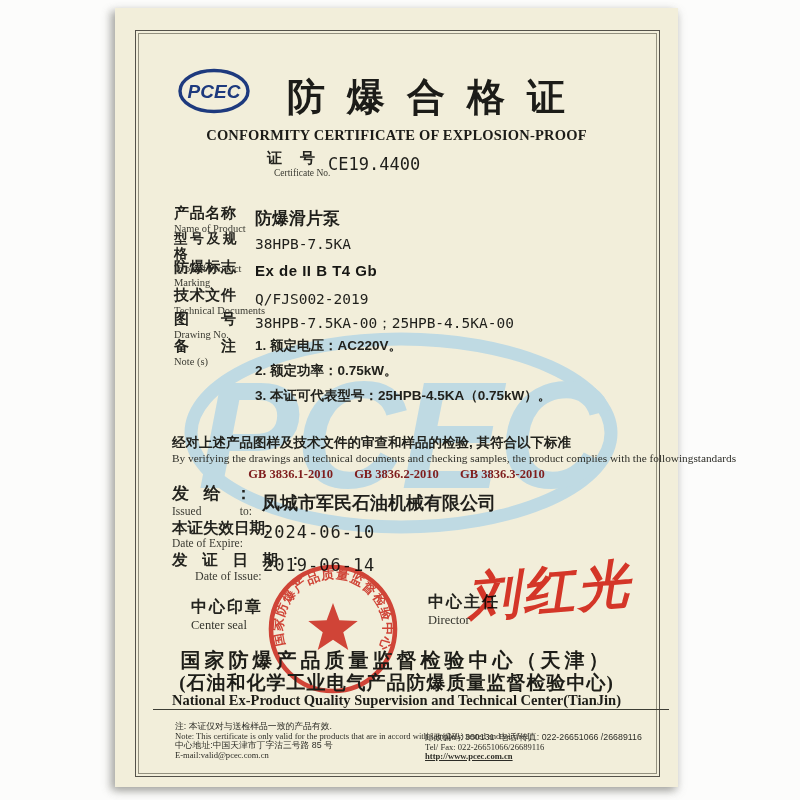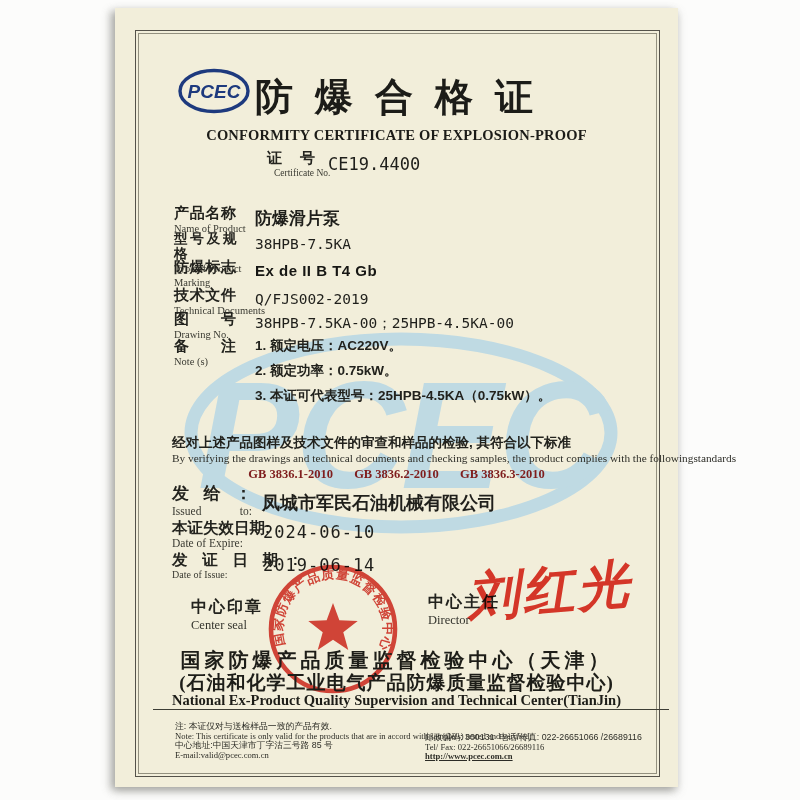--- a/index.html
+++ b/index.html
@@ -83,21 +83,21 @@
 
   <div class="border-outer">
     <div class="border-inner"></div>
   </div>
 
   <svg class="abs" style="left:60px;top:58px;" width="78" height="50" viewBox="0 0 78 50">
     <ellipse cx="39" cy="25" rx="34" ry="20.5" fill="none" stroke="#1e3a7e" stroke-width="3.4"></ellipse>
     <text x="39" y="32" text-anchor="middle" font-family="Liberation Sans, sans-serif" font-weight="bold" font-style="italic" font-size="19" fill="#1e3a7e">PCEC</text>
   </svg>
 
-  <div class="abs title" style="left:140px;top:64px;">防爆合格证</div>
+  <div class="abs title" style="left:172px;top:64px;">防爆合格证</div>
   <div class="abs subtitle" style="left:0;top:119px;">CONFORMITY CERTIFICATE OF EXPLOSION-PROOF</div>
 
   <div class="abs" style="left:152px;top:142px;width:48px;">
     <div class="zh-label" style="width:48px;">证号</div>
     <div class="en-label" style="font-size:9.5px;padding-left:7px;">Certificate No.</div>
   </div>
   <div class="abs mono-val" style="left:213px;top:146px;font-size:17px;">CE19.4400</div>
 
   <div class="abs" style="left:59px;top:197px;">
     <div class="zh-label">产品名称</div>
@@ -154,21 +154,21 @@
   <div class="abs cn-val" style="left:147px;top:483px;font-size:18px;">凤城市军民石油机械有限公司</div>
 
   <div class="abs" style="left:57px;top:511px;">
     <div class="zh-label" style="width:126px;font-size:15.5px;text-align-last:auto;">本证失效日期:</div>
     <div class="en-label" style="font-size:11.5px;">Date of Expire:</div>
   </div>
   <div class="abs date-val" style="left:148px;top:514px;">2024-06-10</div>
 
   <div class="abs" style="left:57px;top:543px;">
     <div class="zh-label" style="width:126px;font-size:15.5px;">发证日期:</div>
-    <div class="en-label" style="font-size:10px;">Date of Issue:</div>
+    <div class="en-label" style="font-size:12px;margin-left:23px;">Date of Issue:</div>
   </div>
   <div class="abs date-val" style="left:148px;top:547px;">2019-06-14</div>
 
   <div class="abs" style="left:76px;top:589px;">
     <div class="seal-label-zh">中心印章</div>
     <div class="seal-label-en">Center seal</div>
   </div>
   <div class="abs" style="left:313px;top:584px;">
     <div class="seal-label-zh">中心主任</div>
     <div class="seal-label-en">Director</div>

